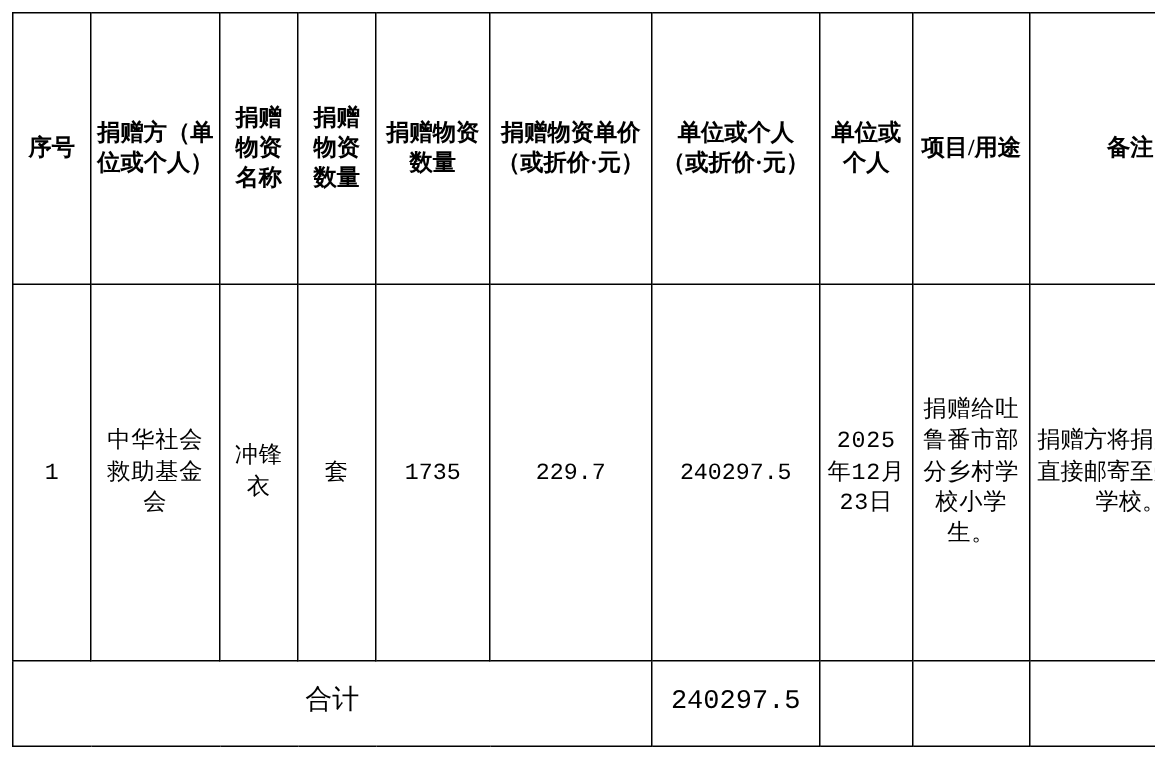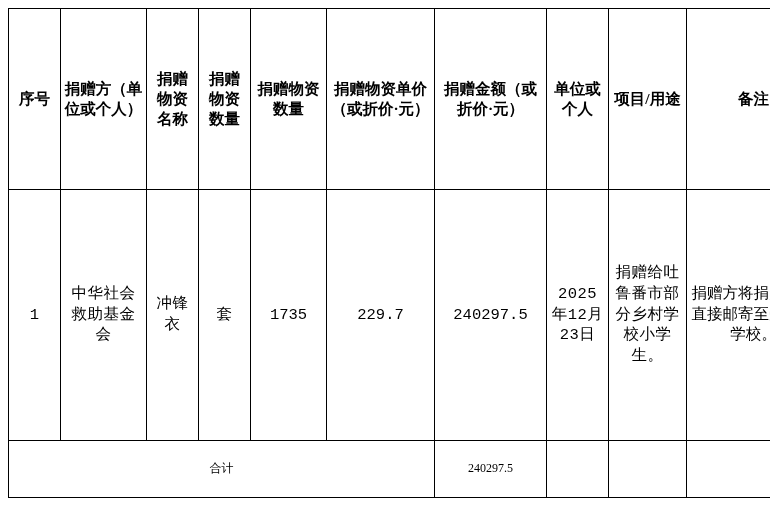--- a/index.html
+++ b/index.html
@@ -58,21 +58,22 @@
   col.c-remark   { width: 134px; }
 
   tr.data-row td {
     height: 246px;
     font-size: 15.5px;
     line-height: 1.34;
     font-family: Liberation Mono, monospace;
   }
   tr.total-row td {
     height: 52px;
-    font-size: 12px;
+    font-size: 18px;
+    font-family: Liberation Mono, monospace;
   }
   .cell-narrow {
     letter-spacing: 0.5px;
   }
   td.seq-cell, td.qty-cell, td.price-cell, td.amount-cell {
     font-size: 15.5px;
   }
   td.total-label {
     text-align: center;
   }
@@ -98,21 +99,21 @@
       <col class="c-remark">
     </colgroup>
     <tbody>
       <tr class="header-row">
         <td>序号</td>
         <td>捐赠方（单位或个人）</td>
         <td>捐赠物资名称</td>
         <td>捐赠物资数量</td>
         <td>捐赠物资数量</td>
         <td>捐赠物资单价（或折价·元）</td>
-        <td>捐赠金额（或折价·元）</td>
+        <td>单位或个人（或折价·元）</td>
         <td>单位或个人</td>
         <td>项目/用途</td>
         <td>备注</td>
       </tr>
       <tr class="data-row">
         <td class="seq-cell">1</td>
         <td class="cell-narrow">中华社会救助基金会</td>
         <td class="cell-narrow">冲锋衣</td>
         <td class="cell-narrow">套</td>
         <td class="qty-cell">1735</td>

